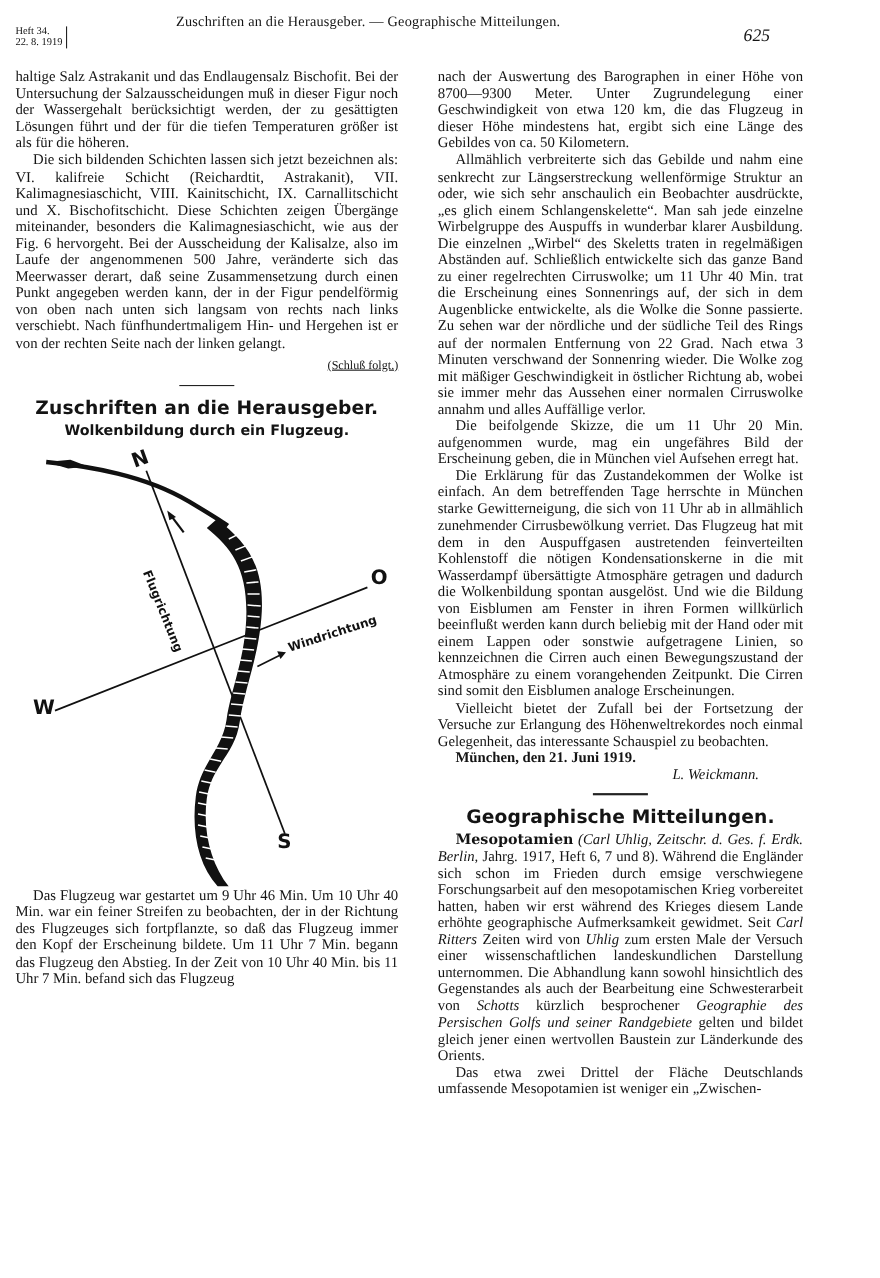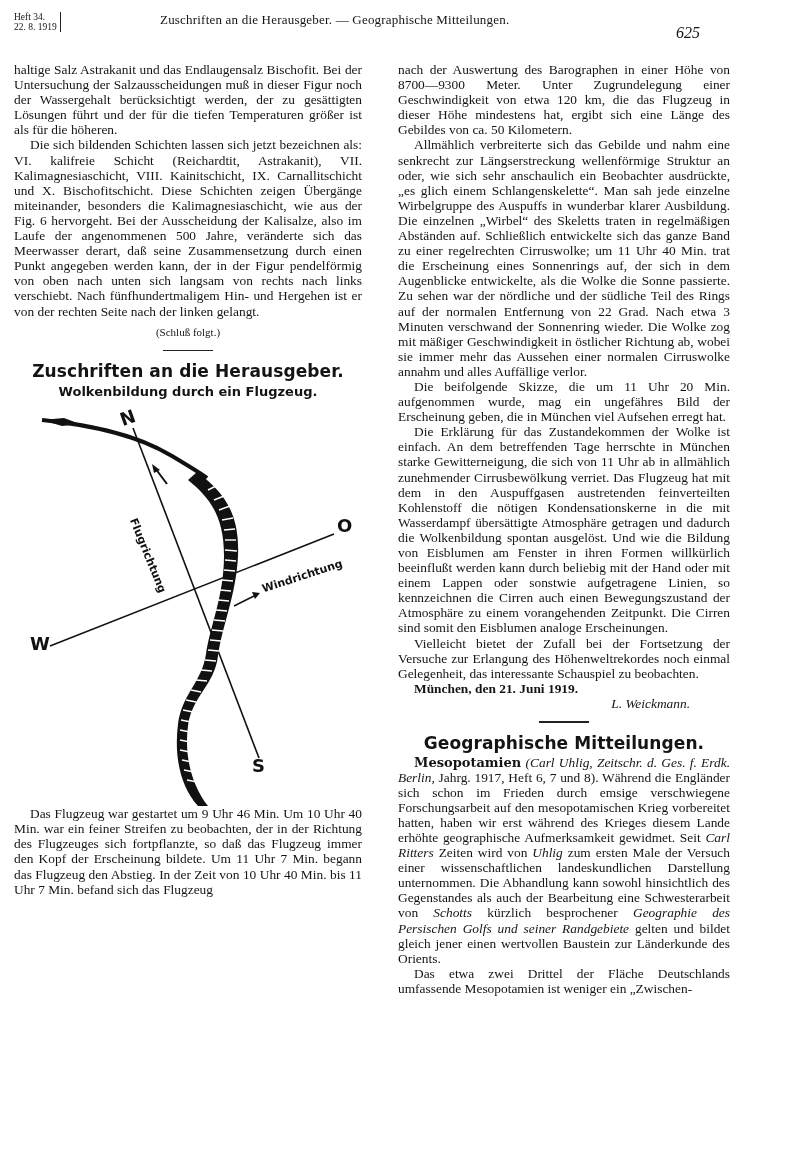--- a/index.html
+++ b/index.html
@@ -1,31 +1,31 @@
 <!DOCTYPE html>
 <html><head>
 <meta charset="utf-8">
 <style>
   html, body { margin: 0; padding: 0; background: #ffffff; }
   body { width: 800px; height: 1162px; position: relative; overflow: hidden;
          font-family: "DejaVu Serif", "Liberation Serif", serif; color: #141414; }
   .header { position: absolute; top: 12px; left: 0; width: 800px; height: 34px; }
-  .hdr-issue { position: absolute; left: 14px; top: 0; font-size: 9.5px; line-height: 10px;
+  .hdr-issue { position: absolute; left: 14px; top: 12px; font-size: 9.5px; line-height: 10px;
                font-family: "Liberation Serif", serif; border-right: 1.5px solid #222; padding-right: 3px; }
   .hdr-title { position: absolute; left: 160px; top: 0; font-size: 13px; font-family: "Liberation Serif", serif; letter-spacing: 0.2px; }
   .hdr-page { position: absolute; left: 676px; top: 12px; font-size: 16px; font-family: "Liberation Serif", serif; font-style: italic; }
 
   .col { position: absolute; top: 62px; font-family: "Liberation Serif", serif; font-size: 13.4px;
          line-height: 15.1px; text-align: justify; }
   .col-left { left: 14px; width: 348px; }
   .col-right { left: 398px; width: 332px; }
   .col p { margin: 0; }
   .indent { text-indent: 16px; }
 
-  .continued { text-align: center; font-size: 11px; margin-top: 6px !important; }
+  .continued { text-align: right; font-size: 11px; margin-top: 6px !important; text-decoration: underline; }
   .rule { width: 50px; height: 1.5px; background: #222; margin: 10px auto 10px auto; }
   .section-title { text-align: center; font-family: "DejaVu Sans", sans-serif; font-weight: bold;
                    font-size: 17px; line-height: 20px; margin: 6px 0 2px 0 !important; letter-spacing: 0.1px; }
   .sub-title { text-align: center; font-family: "DejaVu Sans", sans-serif; font-weight: bold;
                font-size: 13px; line-height: 17px; margin-bottom: 2px !important; }
   .figure { position: relative; width: 370px; height: 400px; margin-left: -12px; margin-top: 6px; }
   .figure svg { position: absolute; left: 0; top: 0; }
   .fig-label { position: absolute; font-family: "DejaVu Sans", sans-serif; font-weight: bold; color: #111; }
   .signature { text-align: right; font-style: italic; margin-top: 0 !important; padding-right: 40px; }
   .dateline { text-indent: 16px; font-weight: bold; }

